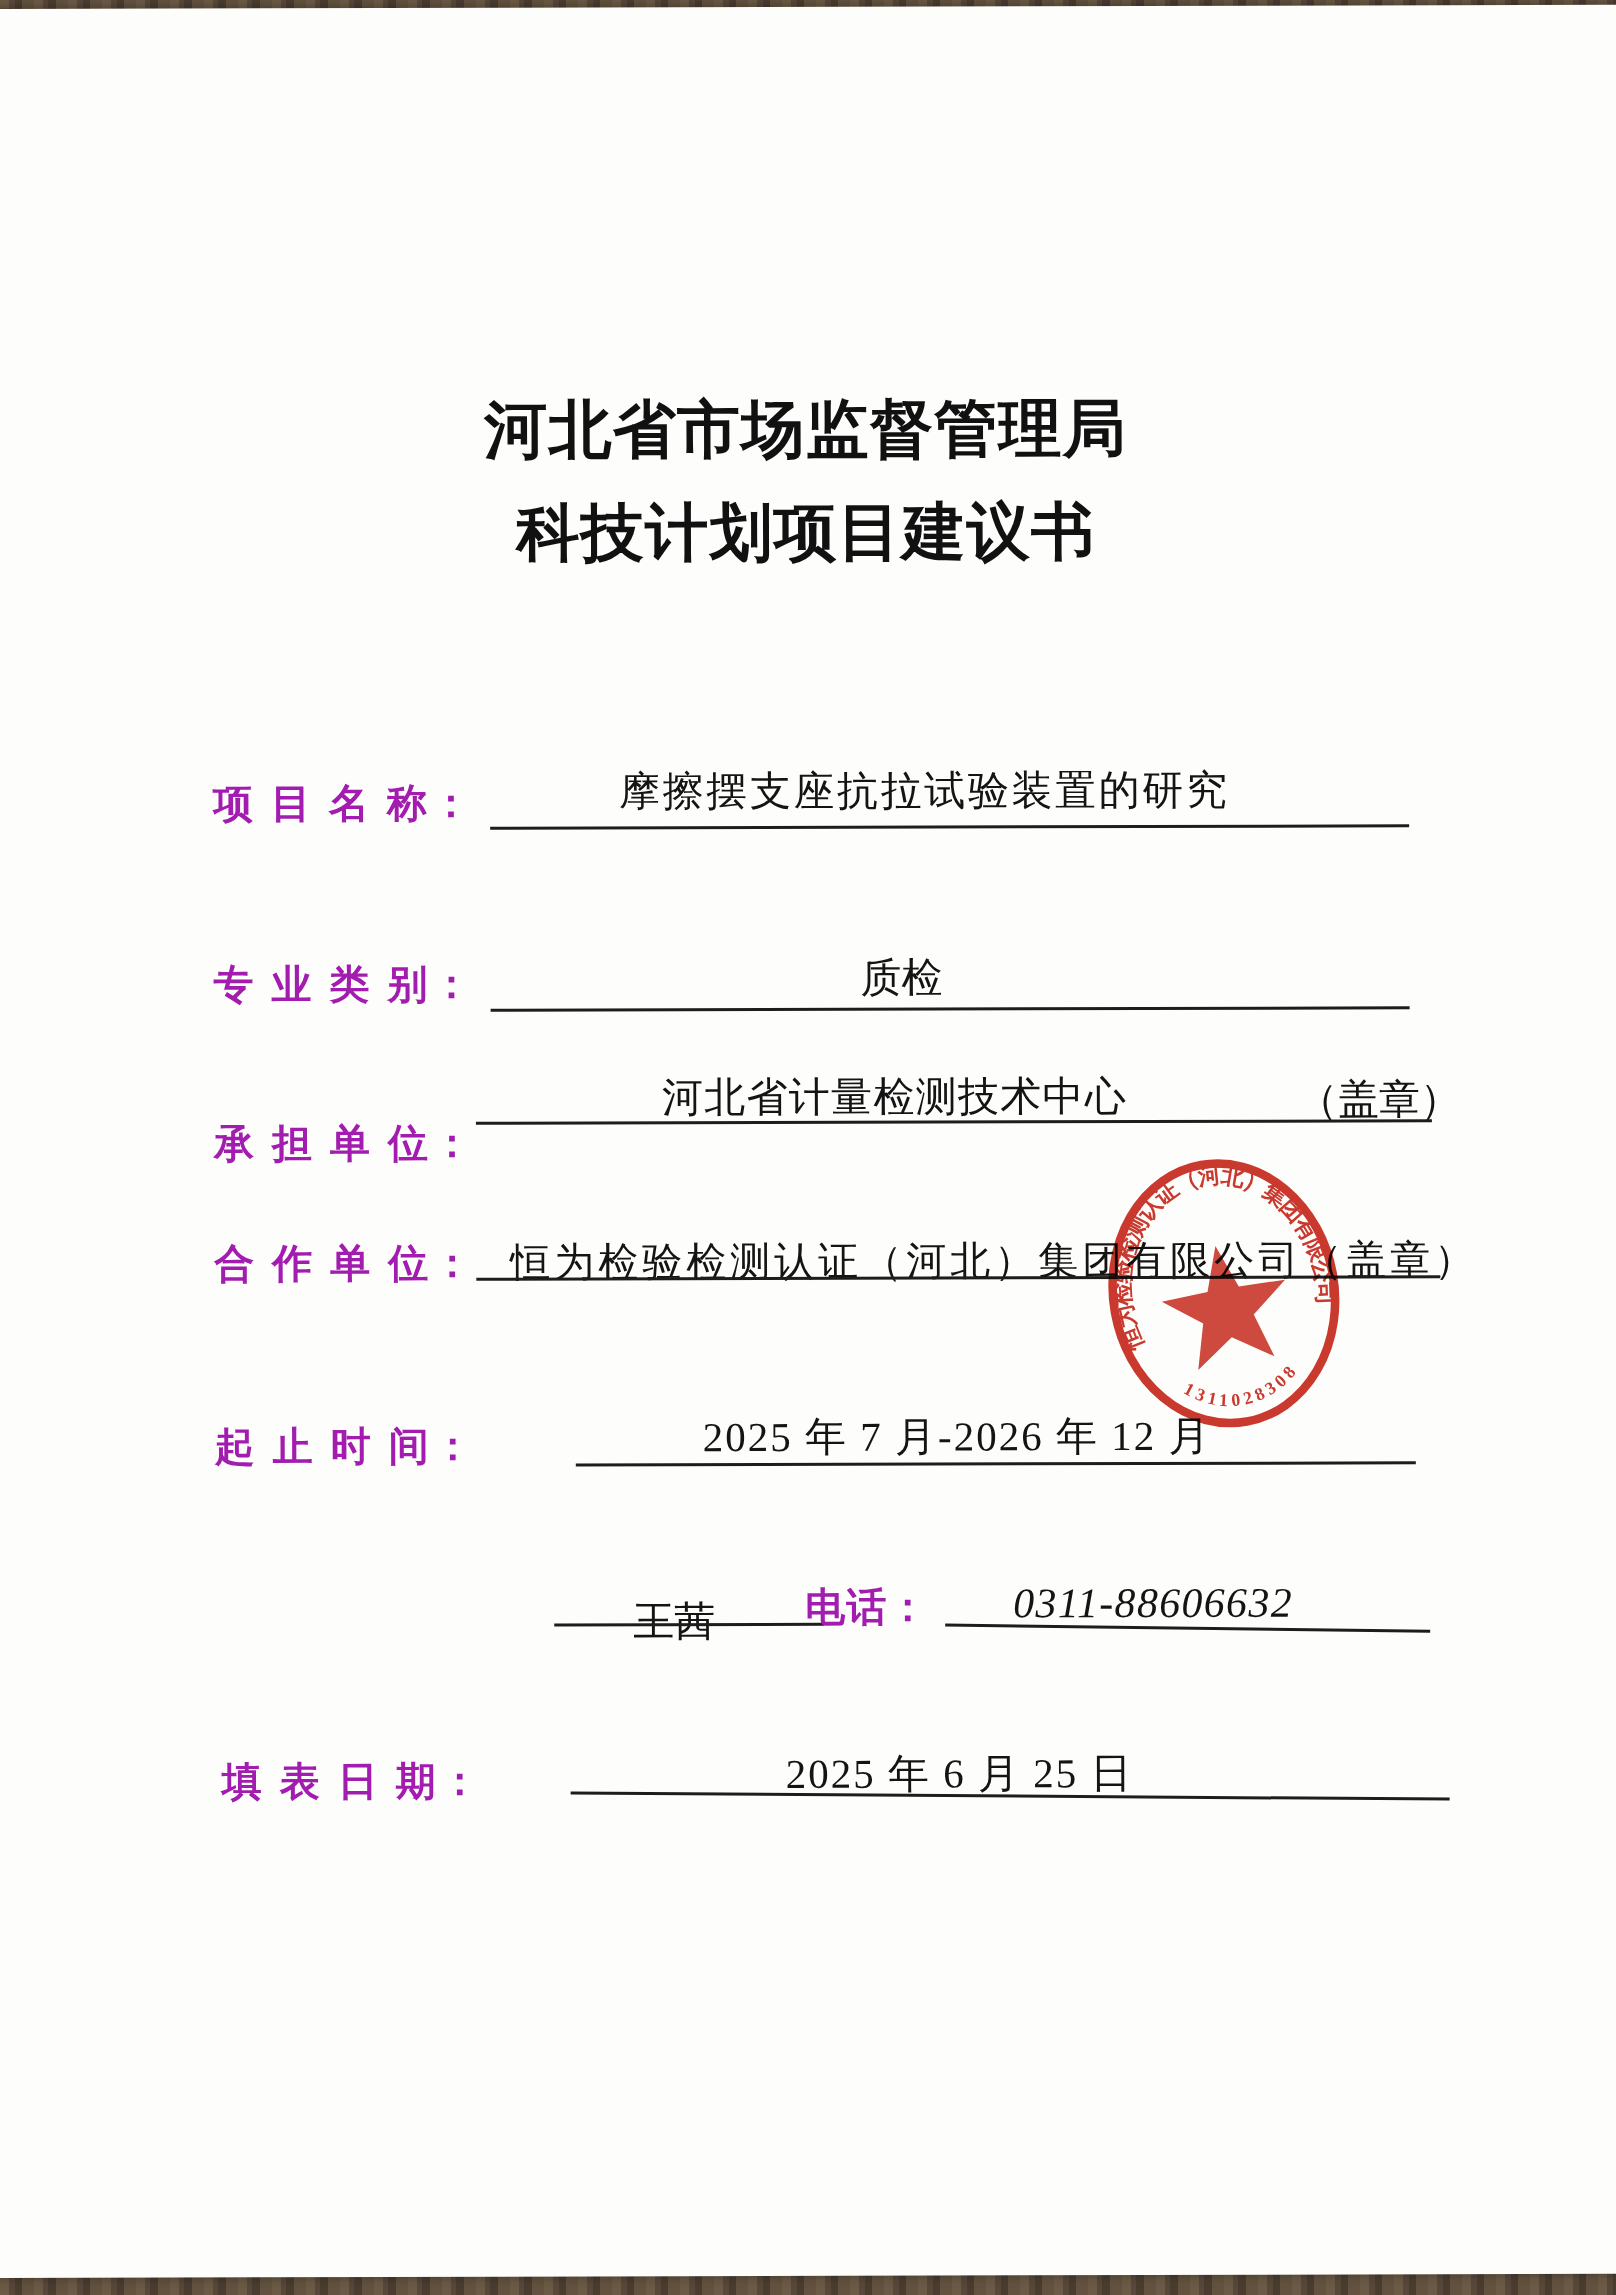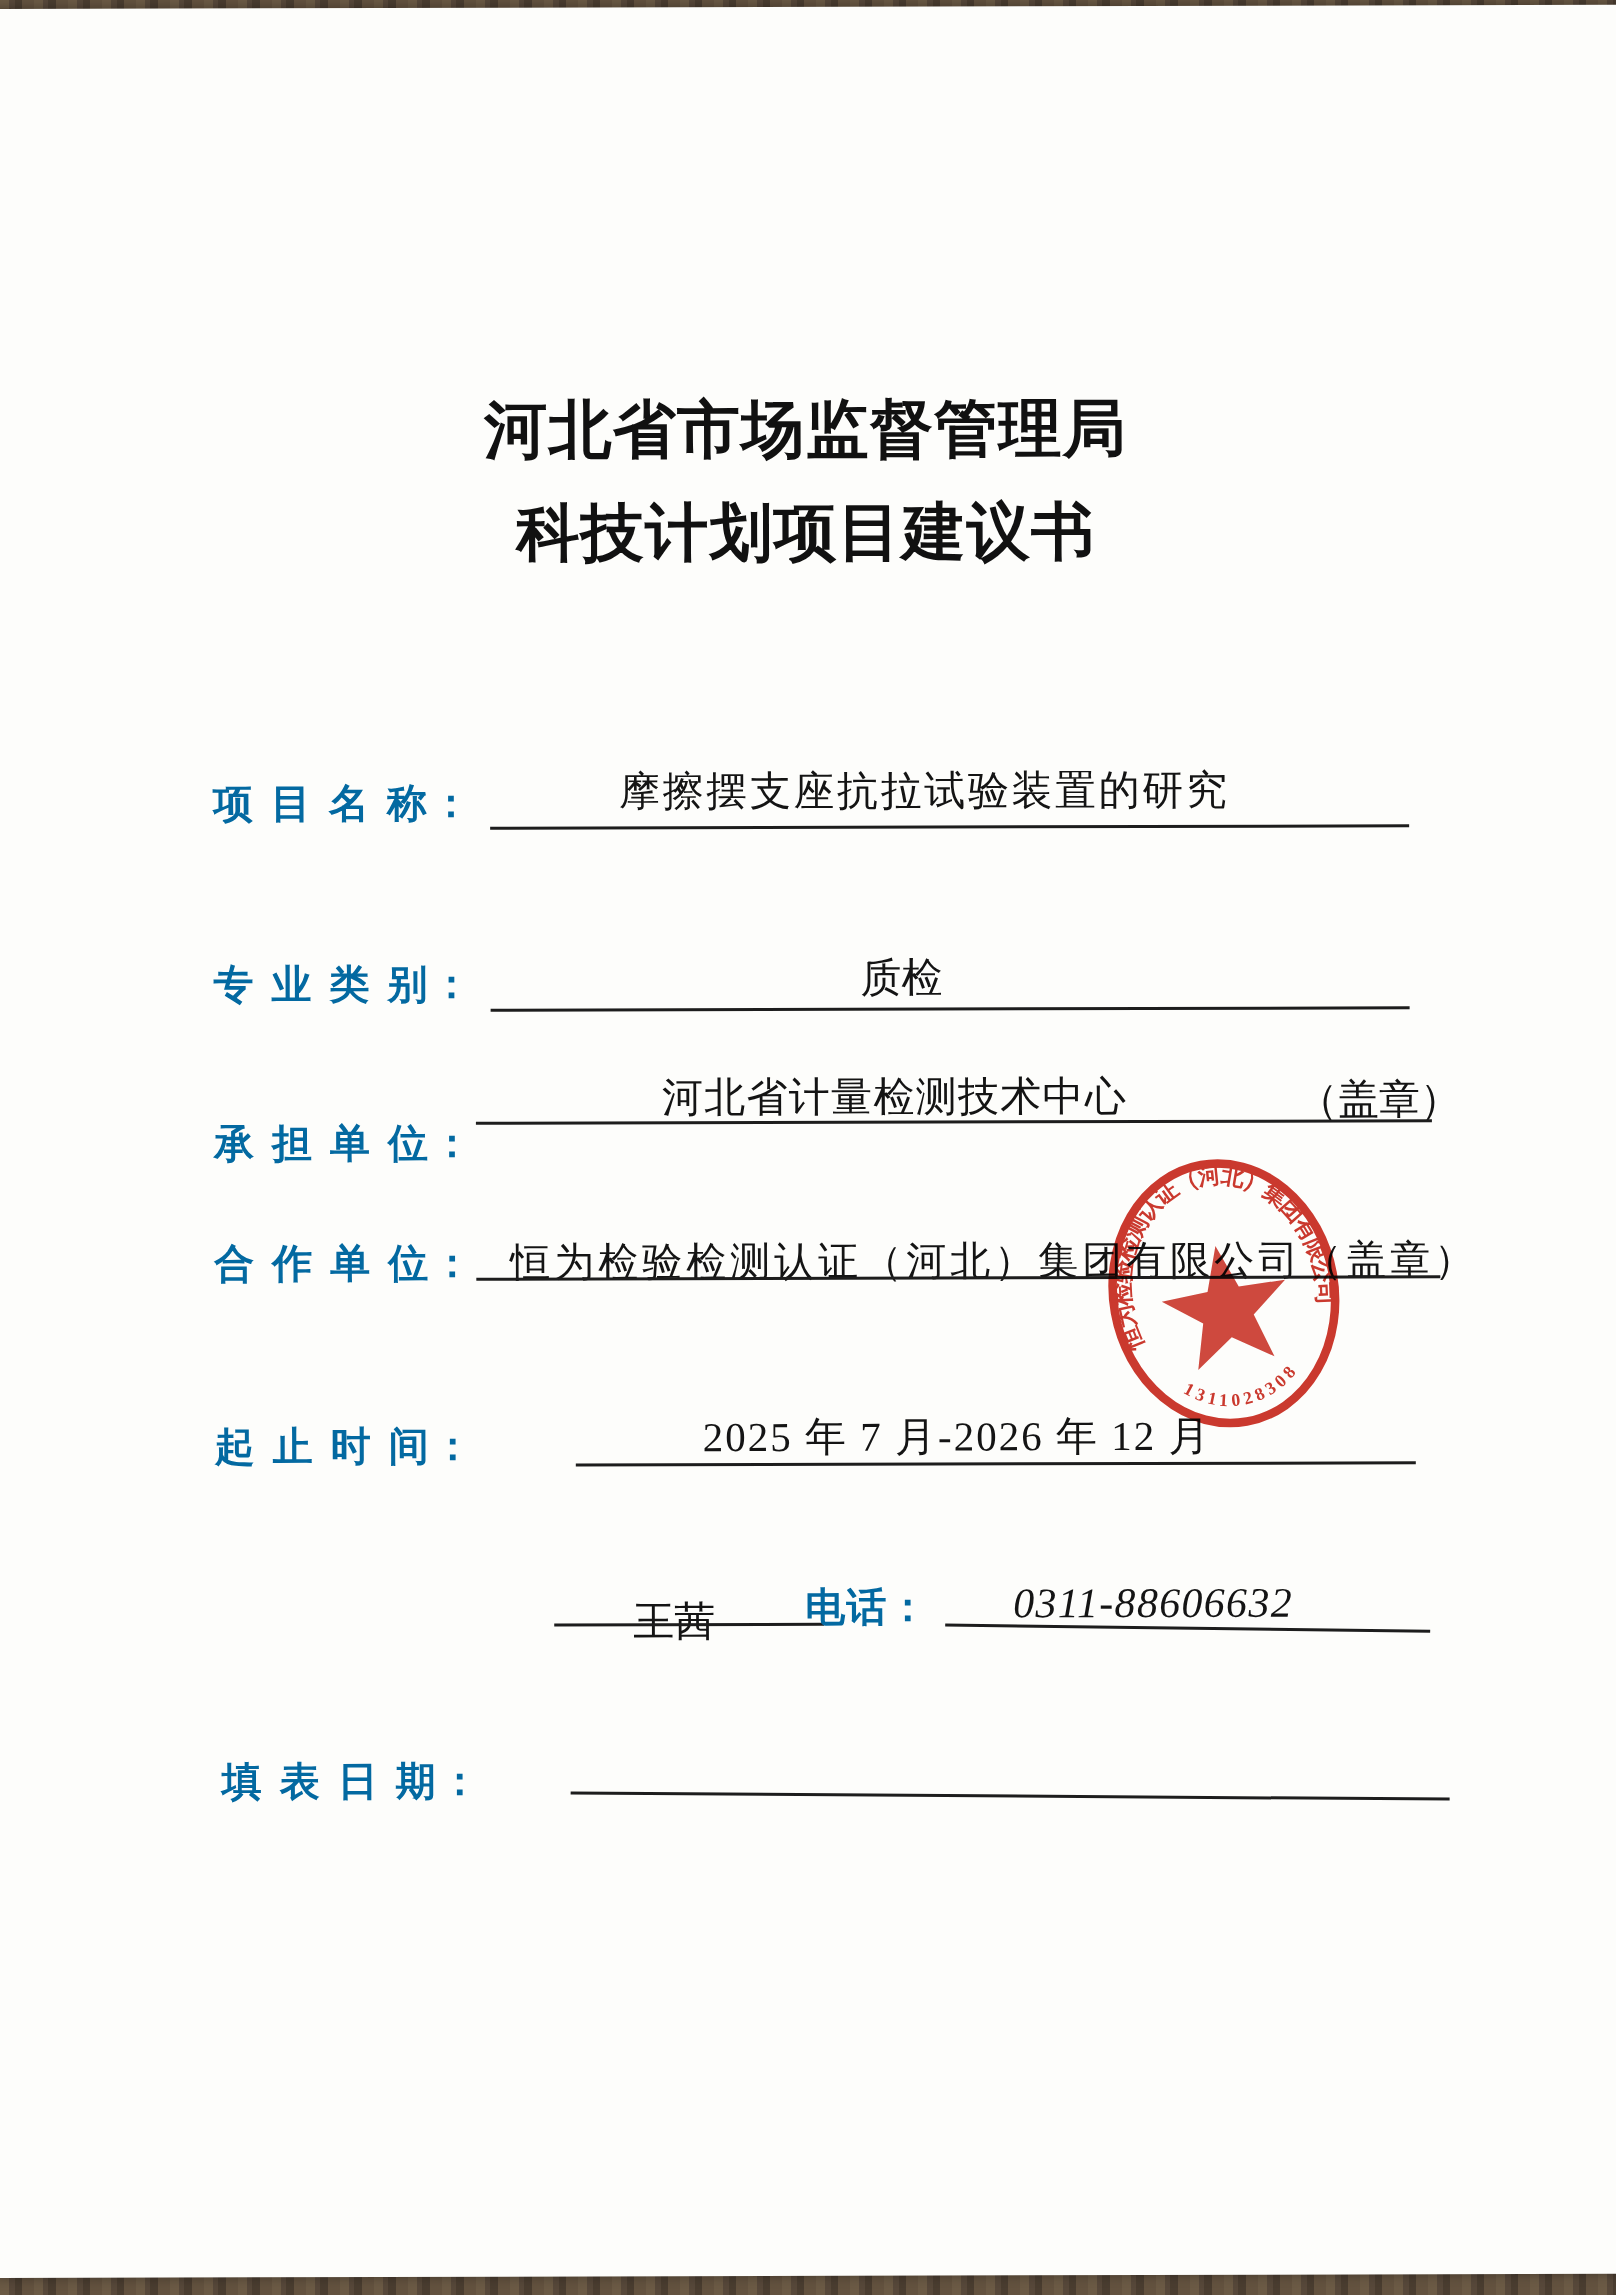--- a/index.html
+++ b/index.html
@@ -15,21 +15,21 @@
     transform:rotate(-0.15deg); transform-origin:0 0;
     box-shadow:0 0 12px rgba(0,0,0,.35);
   }
   .abs { position:absolute; white-space:nowrap; }
   .title {
     left:0; width:1631px; text-align:center;
     font-family:"Liberation Sans","DejaVu Sans",sans-serif;
     font-weight:800; font-size:63px; line-height:74px; color:#111;
     letter-spacing:1.3px;
   }
-  .label { font-size:40px; line-height:47px; font-weight:600; letter-spacing:4px; color:#0369a1; }
+  .label { font-size:40px; line-height:47px; font-weight:600; letter-spacing:4px; color:#a21caf; }
   .value { font-size:41px; line-height:49px; font-weight:500; color:#141414; }
   .rule { position:absolute; height:2.6px; background:#1d1d1d; transform-origin:0 0; }
   .seal-wrap { position:absolute; left:1113px; top:1149px; width:237px; height:277px;
     transform:rotate(-10deg); mix-blend-mode:multiply; opacity:.92; }
   .seal-text { font-family:"Liberation Serif","DejaVu Serif",serif; fill:#c8281c; }
 </style>
 </head>
 <body>
 
 <div class="paper">
@@ -58,20 +58,21 @@
   <div class="abs value" style="left:710px; top:1406px; letter-spacing:2px;">2025 年 7 月-2026 年 12 月</div>
   <div class="rule" style="left:583px; top:1456px; width:840px;"></div>
 
   <div class="abs value" style="left:640px; top:1574px;margin-top:16px;">王茜</div>
   <div class="rule" style="left:561px; top:1616px; width:270px;"></div>
   <div class="abs label" style="left:812px; top:1577px; letter-spacing:1.3px;">电话：</div>
   <div class="abs value" style="left:1020px; top:1573px; font-size:42px; letter-spacing:1.3px;font-style:italic;">0311-88606632</div>
   <div class="rule" style="left:952px; top:1617px; width:485px; transform:rotate(0.9deg);"></div>
 
   <div class="abs label" style="left:228px; top:1750px;text-align:right;">填 表 日 期：</div>
+  <div class="abs value" style="left:792px; top:1743px; letter-spacing:2px;">2025 年 6 月 25 日</div>
   <div class="rule" style="left:577px; top:1784px; width:879px; transform:rotate(0.55deg);"></div>
 
   <div class="seal-wrap">
     <svg width="237" height="277" viewBox="0 0 360 420">
       <defs>
         <path id="sealTopArc" d="M 46.6 267.5 A 142 168 0 1 1 313.4 267.5" fill="none"></path>
         <path id="sealBotArc" d="M 86.1 341.8 A 146 172 0 0 0 273.9 341.8" fill="none"></path>
       </defs>
       <ellipse cx="180" cy="210" rx="168" ry="198" fill="none" stroke="#c8281c" stroke-width="13"></ellipse>
       <polygon points="180,137 204.1,203.8 275.1,206.1 219,249.7 238.8,317.9 180,278 121.2,317.9 141,249.7 84.9,206.1 155.9,203.8" fill="#c8281c" fill-opacity="0.92"></polygon>

